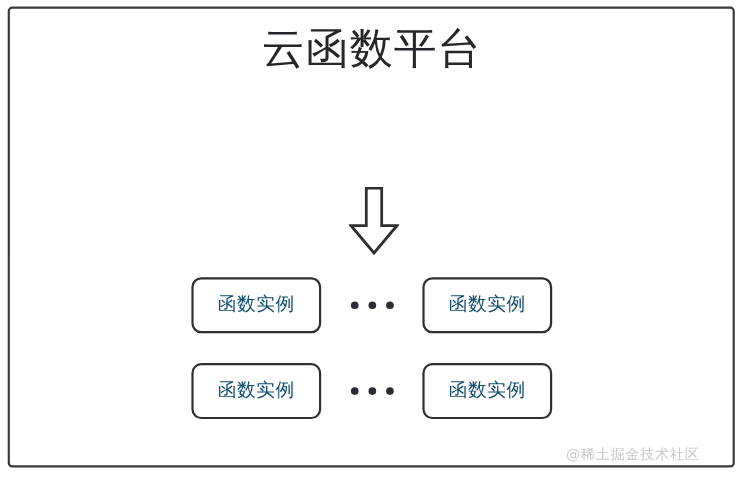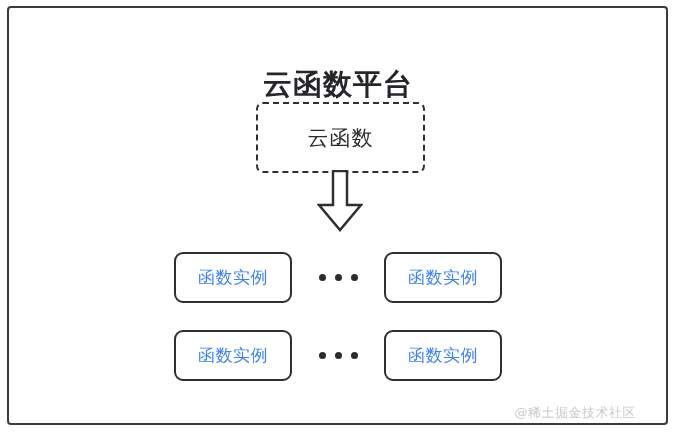--- a/index.html
+++ b/index.html
@@ -29,27 +29,26 @@
     border-radius: 4px;
     background: #ffffff;
   }
   
   .platform-title {
     position: absolute;
     left: 0;
     top: 26px;
     width: 676px;
     text-align: center;
-    font-size: 29px;
-    font-weight: bold;
+    font-size: 39px;
+    font-weight: normal;
     color: #26262a;
     letter-spacing: 1px;
     line-height: 38px;
     white-space: nowrap;
-    margin-top: 39px;
   }
   
   .cloud-fn-node {
     position: absolute;
     left: 256px;
     top: 102px;
     width: 169px;
     height: 71px;
     box-sizing: border-box;
     border: 2.5px dashed #2f2f33;
@@ -92,21 +91,21 @@
     box-sizing: border-box;
     border: 2.5px solid #2f2f33;
     border-radius: 9px;
     background: #ffffff;
     display: flex;
     align-items: center;
     justify-content: center;
   }
   .instance-label {
     font-size: 17px;
-    color: #3b82f6;
+    color: #0c4a6e;
     letter-spacing: 0.5px;
     line-height: 22px;
     white-space: nowrap;
   }
   .ellipsis-gap {
     width: 92px;
     height: 51px;
     display: flex;
     align-items: center;
     justify-content: center;
@@ -131,23 +130,20 @@
 </style>
 </head>
 <body>
 
 <div id="canvas">
 
   <div class="platform-frame"></div>
 
   <div class="platform-title">云函数平台</div>
 
-  <div class="cloud-fn-node">
-    <span class="cloud-fn-label">云函数</span>
-  </div>
 
   <div class="down-arrow">
     <svg width="46" height="62" viewBox="0 0 46 62" xmlns="http://www.w3.org/2000/svg">
       <path d="M16 1 L30 1 L30 35 L44 35 L23 60 L2 35 L16 35 Z" fill="#ffffff" stroke="#2f2f33" stroke-width="2.5" stroke-linejoin="miter"></path>
     </svg>
   </div>
 
   <div class="instance-row row-1">
     <div class="instance-box">
       <span class="instance-label">函数实例</span>

